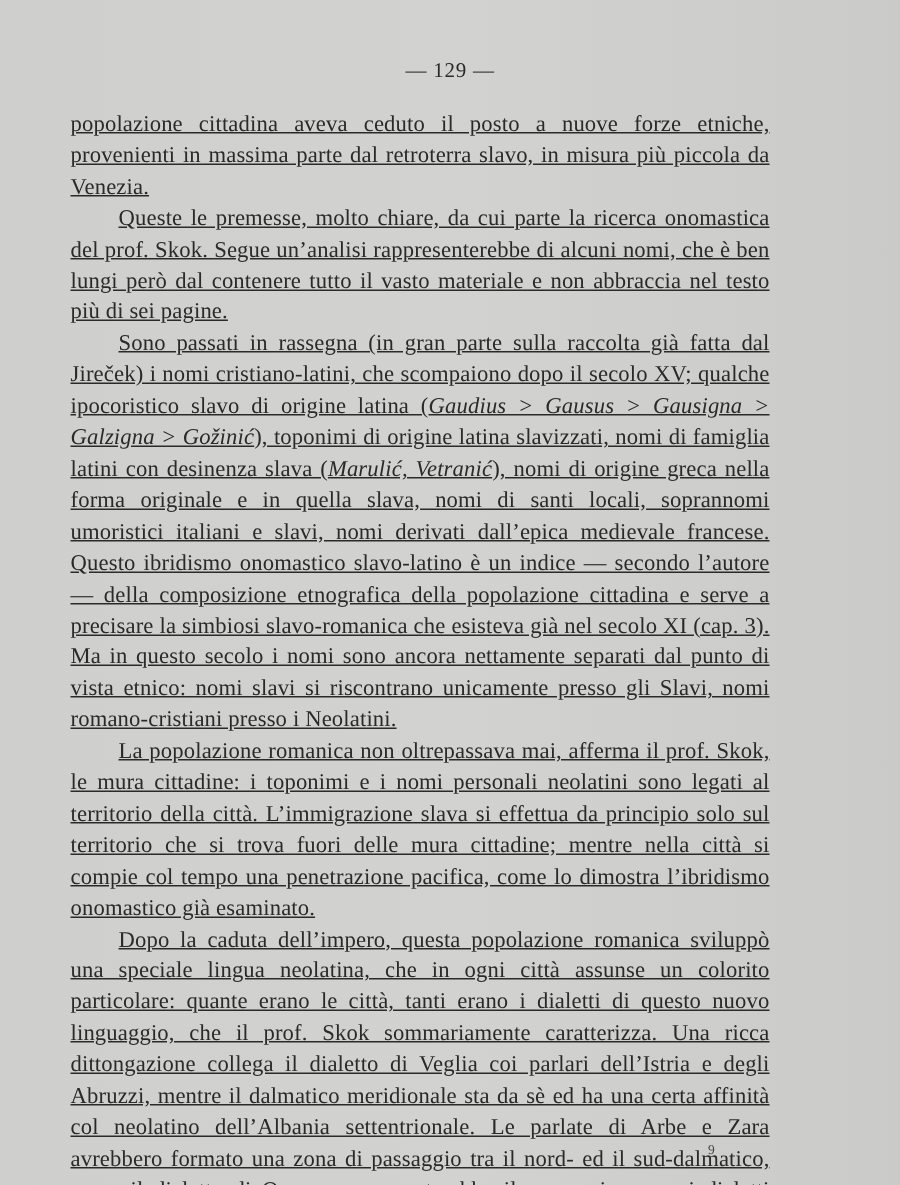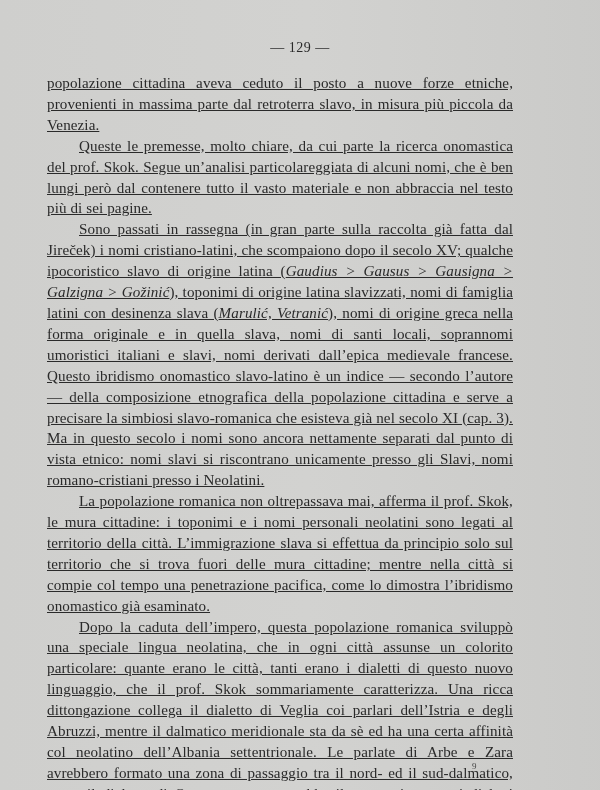--- a/index.html
+++ b/index.html
@@ -34,21 +34,21 @@
 <body>
 
 <div class="page">
   <div class="page-number">— 129 —</div>
 
   <div class="body-text">
     <p class="first">
       <span>popolazione cittadina aveva ceduto il posto a nuove forze etniche, provenienti in massima parte dal retroterra slavo, in misura più piccola da Venezia.</span>
     </p>
     <p>
-      <span>Queste le premesse, molto chiare, da cui parte la ricerca onomastica del prof. Skok. Segue un’analisi particolareggiata di alcuni nomi, che è ben lungi però dal contenere tutto il vasto materiale e non abbraccia nel testo più di sei pagine.</span>
+      <span>Queste le premesse, molto chiare, da cui parte la ricerca onomastica del prof. Skok. Segue un’analisi rappresenterebbe di alcuni nomi, che è ben lungi però dal contenere tutto il vasto materiale e non abbraccia nel testo più di sei pagine.</span>
     </p>
     <p>
       <span>Sono passati in rassegna (in gran parte sulla raccolta già fatta dal Jireček) i nomi cristiano-latini, che scompaiono dopo il secolo XV; qualche ipocoristico slavo di origine latina (</span><em>Gaudius &gt; Gausus &gt; Gausigna &gt; Galzigna &gt; Gožinić</em><span>), toponimi di origine latina slavizzati, nomi di famiglia latini con desinenza slava (</span><em>Marulić, Vetranić</em><span>), nomi di origine greca nella forma originale e in quella slava, nomi di santi locali, soprannomi umoristici italiani e slavi, nomi derivati dall’epica medievale francese. Questo ibridismo onomastico slavo-latino è un indice — secondo l’autore — della composizione etnografica della popolazione cittadina e serve a precisare la simbiosi slavo-romanica che esisteva già nel secolo XI (cap. 3). Ma in questo secolo i nomi sono ancora nettamente separati dal punto di vista etnico: nomi slavi si riscontrano unicamente presso gli Slavi, nomi romano-cristiani presso i Neolatini.</span>
     </p>
     <p>
       <span>La popolazione romanica non oltrepassava mai, afferma il prof. Skok, le mura cittadine: i toponimi e i nomi personali neolatini sono legati al territorio della città. L’immigrazione slava si effettua da principio solo sul territorio che si trova fuori delle mura cittadine; mentre nella città si compie col tempo una penetrazione pacifica, come lo dimostra l’ibridismo onomastico già esaminato.</span>
     </p>
     <p>
       <span>Dopo la caduta dell’impero, questa popolazione romanica sviluppò una speciale lingua neolatina, che in ogni città assunse un colorito particolare: quante erano le città, tanti erano i dialetti di questo nuovo linguaggio, che il prof. Skok sommariamente caratterizza. Una ricca dittongazione collega il dialetto di Veglia coi parlari dell’Istria e degli Abruzzi, mentre il dalmatico meridionale sta da sè ed ha una certa affinità col neolatino dell’Albania settentrionale. Le parlate di Arbe e Zara avrebbero formato una zona di passaggio tra il nord- ed il sud-dalmatico, come il dialetto di Ossero rappresenterebbe il passaggio verso i dialetti dell’Istria.</span>
     </p>

